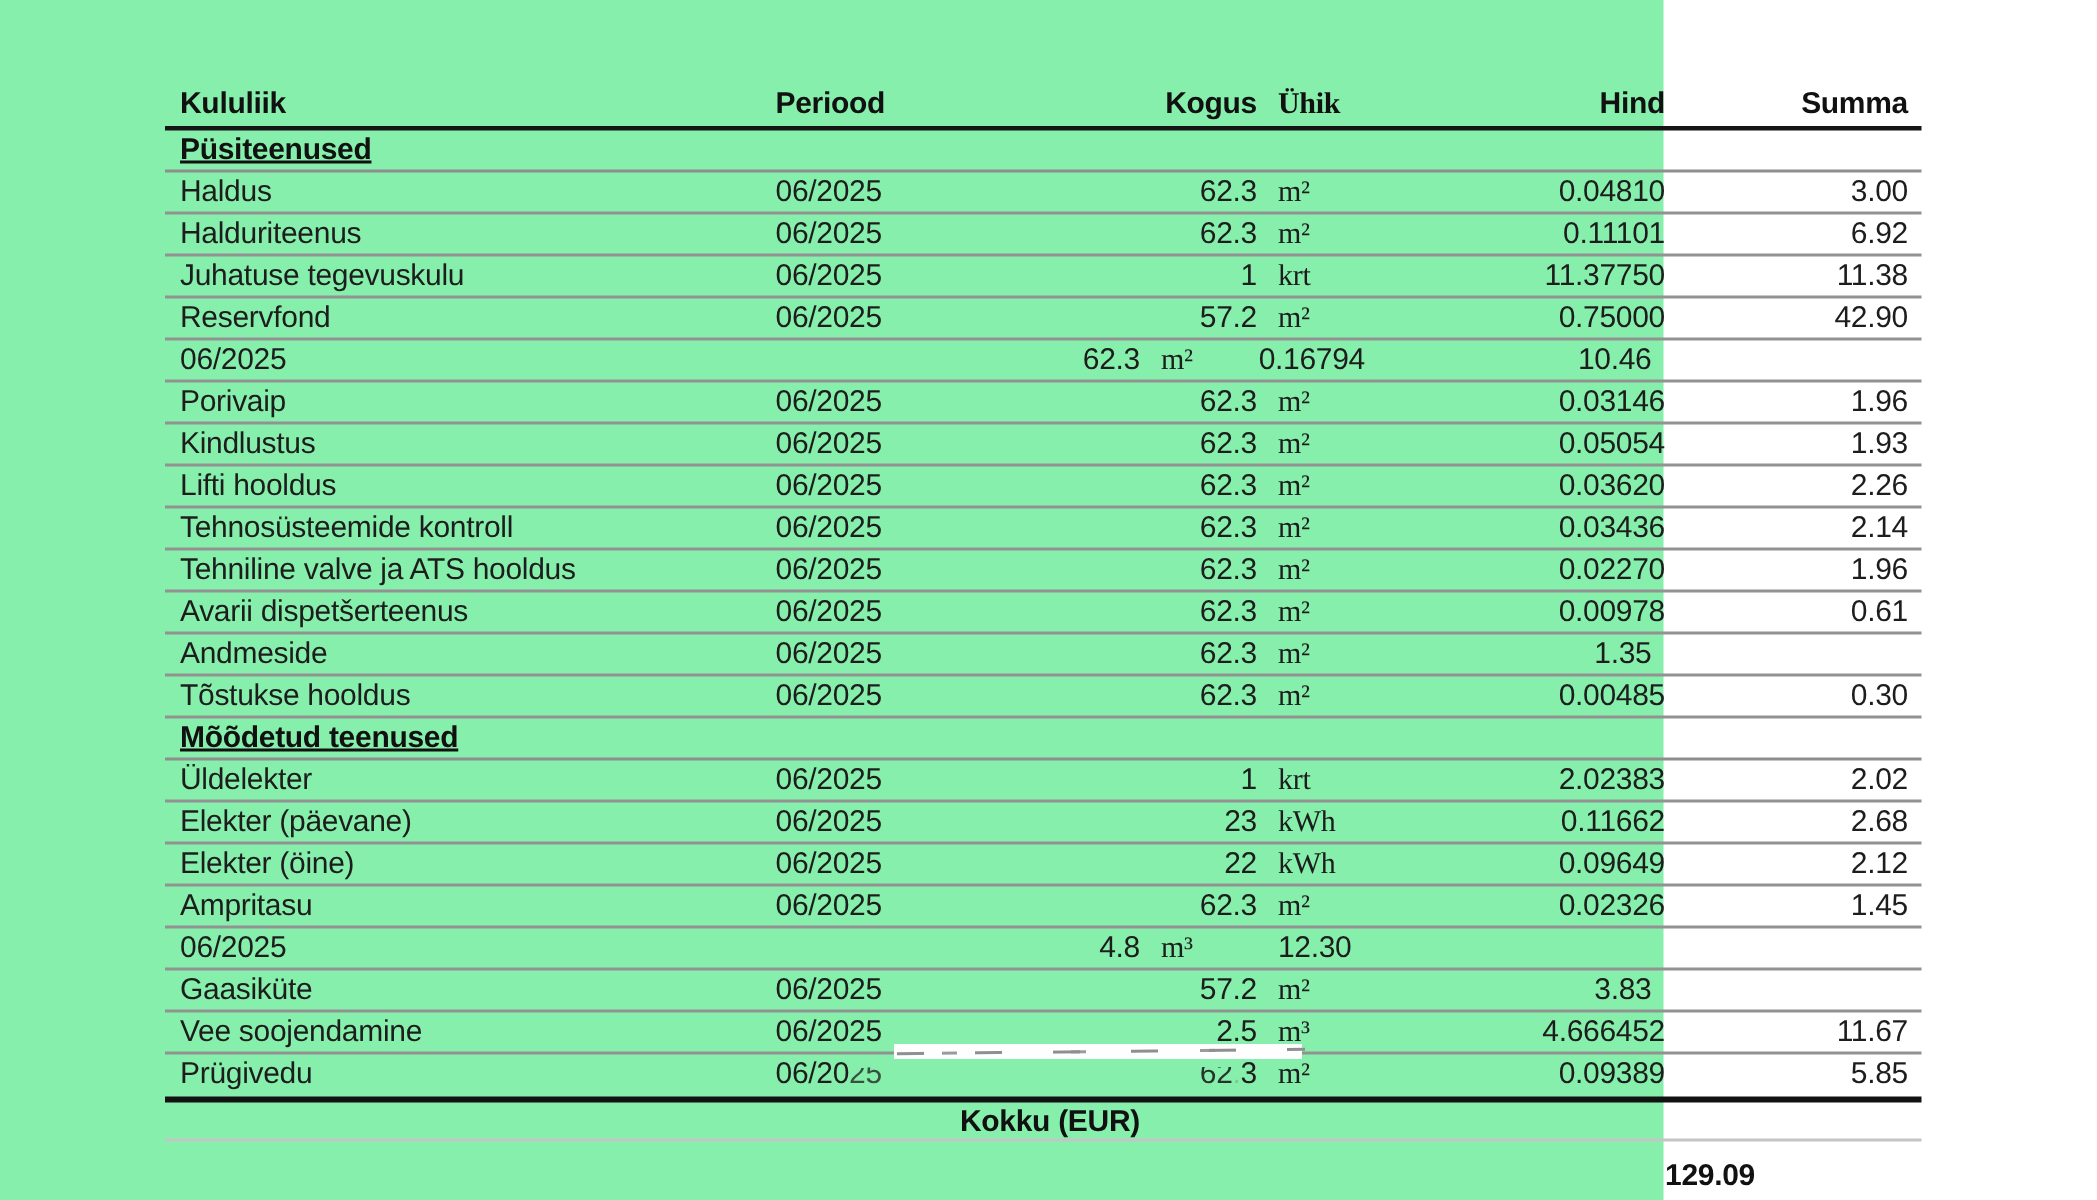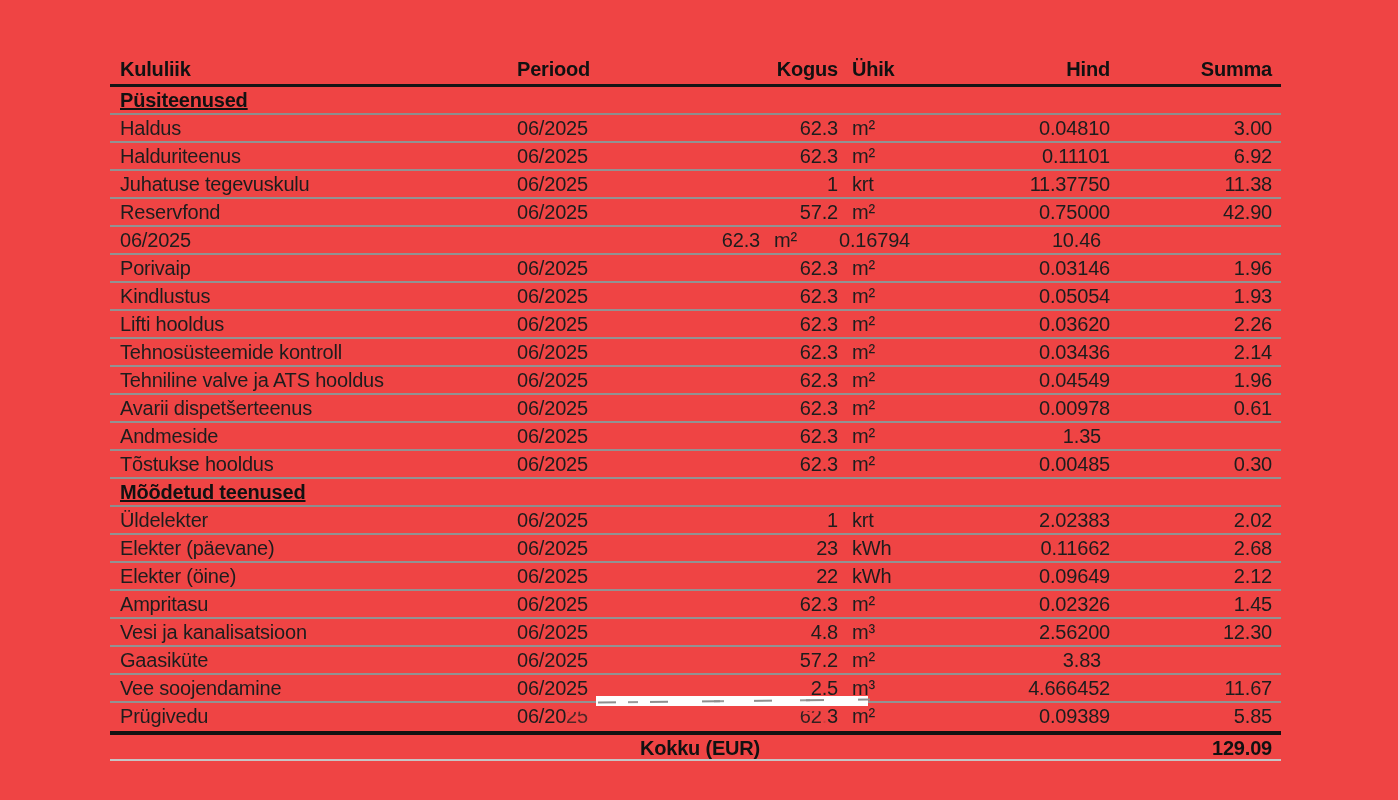--- a/index.html
+++ b/index.html
@@ -1,43 +1,43 @@
 <!DOCTYPE html>
 <html><head>
 <meta charset="utf-8">
 <style>
   * { margin:0; padding:0; box-sizing:border-box; }
   html,body { width:1398px; height:800px; background:#ffffff; overflow:hidden;
     font-family:"Liberation Sans","DejaVu Sans",sans-serif; }
-  #page { position:relative; width:1398px; height:800px; background:#ef4444; }
+  #page { position:relative; width:1109px; height:800px; background:#86efac; }
 
   #table-wrap { position:absolute; left:110px; top:56px; width:1171px; color:#1d1d1d;
     font-size:20px; letter-spacing:-0.2px; }
 
   .row { display:grid; grid-template-columns:397px 253px 78px 72px 200px 171px;
     height:28px; line-height:26px; }
   .header-row { font-weight:bold; color:#111; border-bottom:3px solid #151515; height:31px; line-height:27px; }
   .data-row { border-bottom:2px solid #929292; }
   .section-row { border-bottom:2px solid #8e8e8e; font-weight:bold; color:#111;text-decoration:underline; }
   .section-row .section-title { grid-column:1 / -1; padding-left:10px; }
   .row.last { border-bottom:none; }
 
   .cell { white-space:nowrap; overflow:visible; }
   .cell.left  { text-align:left; }
   .cell.right { text-align:right; }
   .c0 { padding-left:10px; }
   .c1 { padding-left:10px; }
-  .c3 { padding-left:14px; }
+  .c3 { padding-left:14px;font-family:Liberation Serif, serif; }
   .c5 { padding-right:9px; }
 
   #footer-row { display:grid; grid-template-columns:397px 253px 78px 72px 200px 171px;
     height:30px; line-height:26px; border-top:4px solid #121212; border-bottom:2px solid #c5c5c5;
     font-weight:bold; color:#111; }
   #footer-label { grid-column:2; padding-left:10px;text-align:right; }
-  #footer-total { grid-column:6; text-align:right; padding-right:9px; }
+  #footer-total { grid-column:6; padding-right:9px;margin-top:36px; }
 
   
   .sep-break { position:absolute; left:486px; top:640px; width:272px; height:10px; background:#fefefe; }
   .sep-break .dashes { position:absolute; left:2px; top:4px; width:100%; height:2px;
     background:
       repeating-linear-gradient(90deg,#8f8f8f 0 18px, transparent 18px 52px),
       repeating-linear-gradient(90deg, transparent 0 30px, #9b9b9b 30px 40px, transparent 40px 86px);
     transform:rotate(-0.6deg); }
 
   
@@ -135,21 +135,21 @@
           <div class="cell c2 right">62.3</div>
           <div class="cell c3 left">m²</div>
           <div class="cell c4 right">0.03436</div>
           <div class="cell c5 right">2.14</div>
         </div>
         <div class="row data-row">
           <div class="cell c0 left">Tehniline valve ja ATS hooldus</div>
           <div class="cell c1 left">06/2025</div>
           <div class="cell c2 right">62.3</div>
           <div class="cell c3 left">m²</div>
-          <div class="cell c4 right">0.04549</div>
+          <div class="cell c4 right">0.02270</div>
           <div class="cell c5 right">1.96</div>
         </div>
         <div class="row data-row">
           <div class="cell c0 left">Avarii dispetšerteenus</div>
           <div class="cell c1 left">06/2025</div>
           <div class="cell c2 right">62.3</div>
           <div class="cell c3 left">m²</div>
           <div class="cell c4 right">0.00978</div>
           <div class="cell c5 right">0.61</div>
         </div>
@@ -197,25 +197,23 @@
         </div>
         <div class="row data-row">
           <div class="cell c0 left">Ampritasu</div>
           <div class="cell c1 left">06/2025</div>
           <div class="cell c2 right">62.3</div>
           <div class="cell c3 left">m²</div>
           <div class="cell c4 right">0.02326</div>
           <div class="cell c5 right">1.45</div>
         </div>
         <div class="row data-row">
-          <div class="cell c0 left">Vesi ja kanalisatsioon</div>
           <div class="cell c1 left">06/2025</div>
           <div class="cell c2 right">4.8</div>
           <div class="cell c3 left">m³</div>
-          <div class="cell c4 right">2.56200</div>
           <div class="cell c5 right">12.30</div>
         </div>
         <div class="row data-row">
           <div class="cell c0 left">Gaasiküte</div>
           <div class="cell c1 left">06/2025</div>
           <div class="cell c2 right">57.2</div>
           <div class="cell c3 left">m²</div>
           <div class="cell c5 right">3.83</div>
         </div>
         <div class="row data-row">

